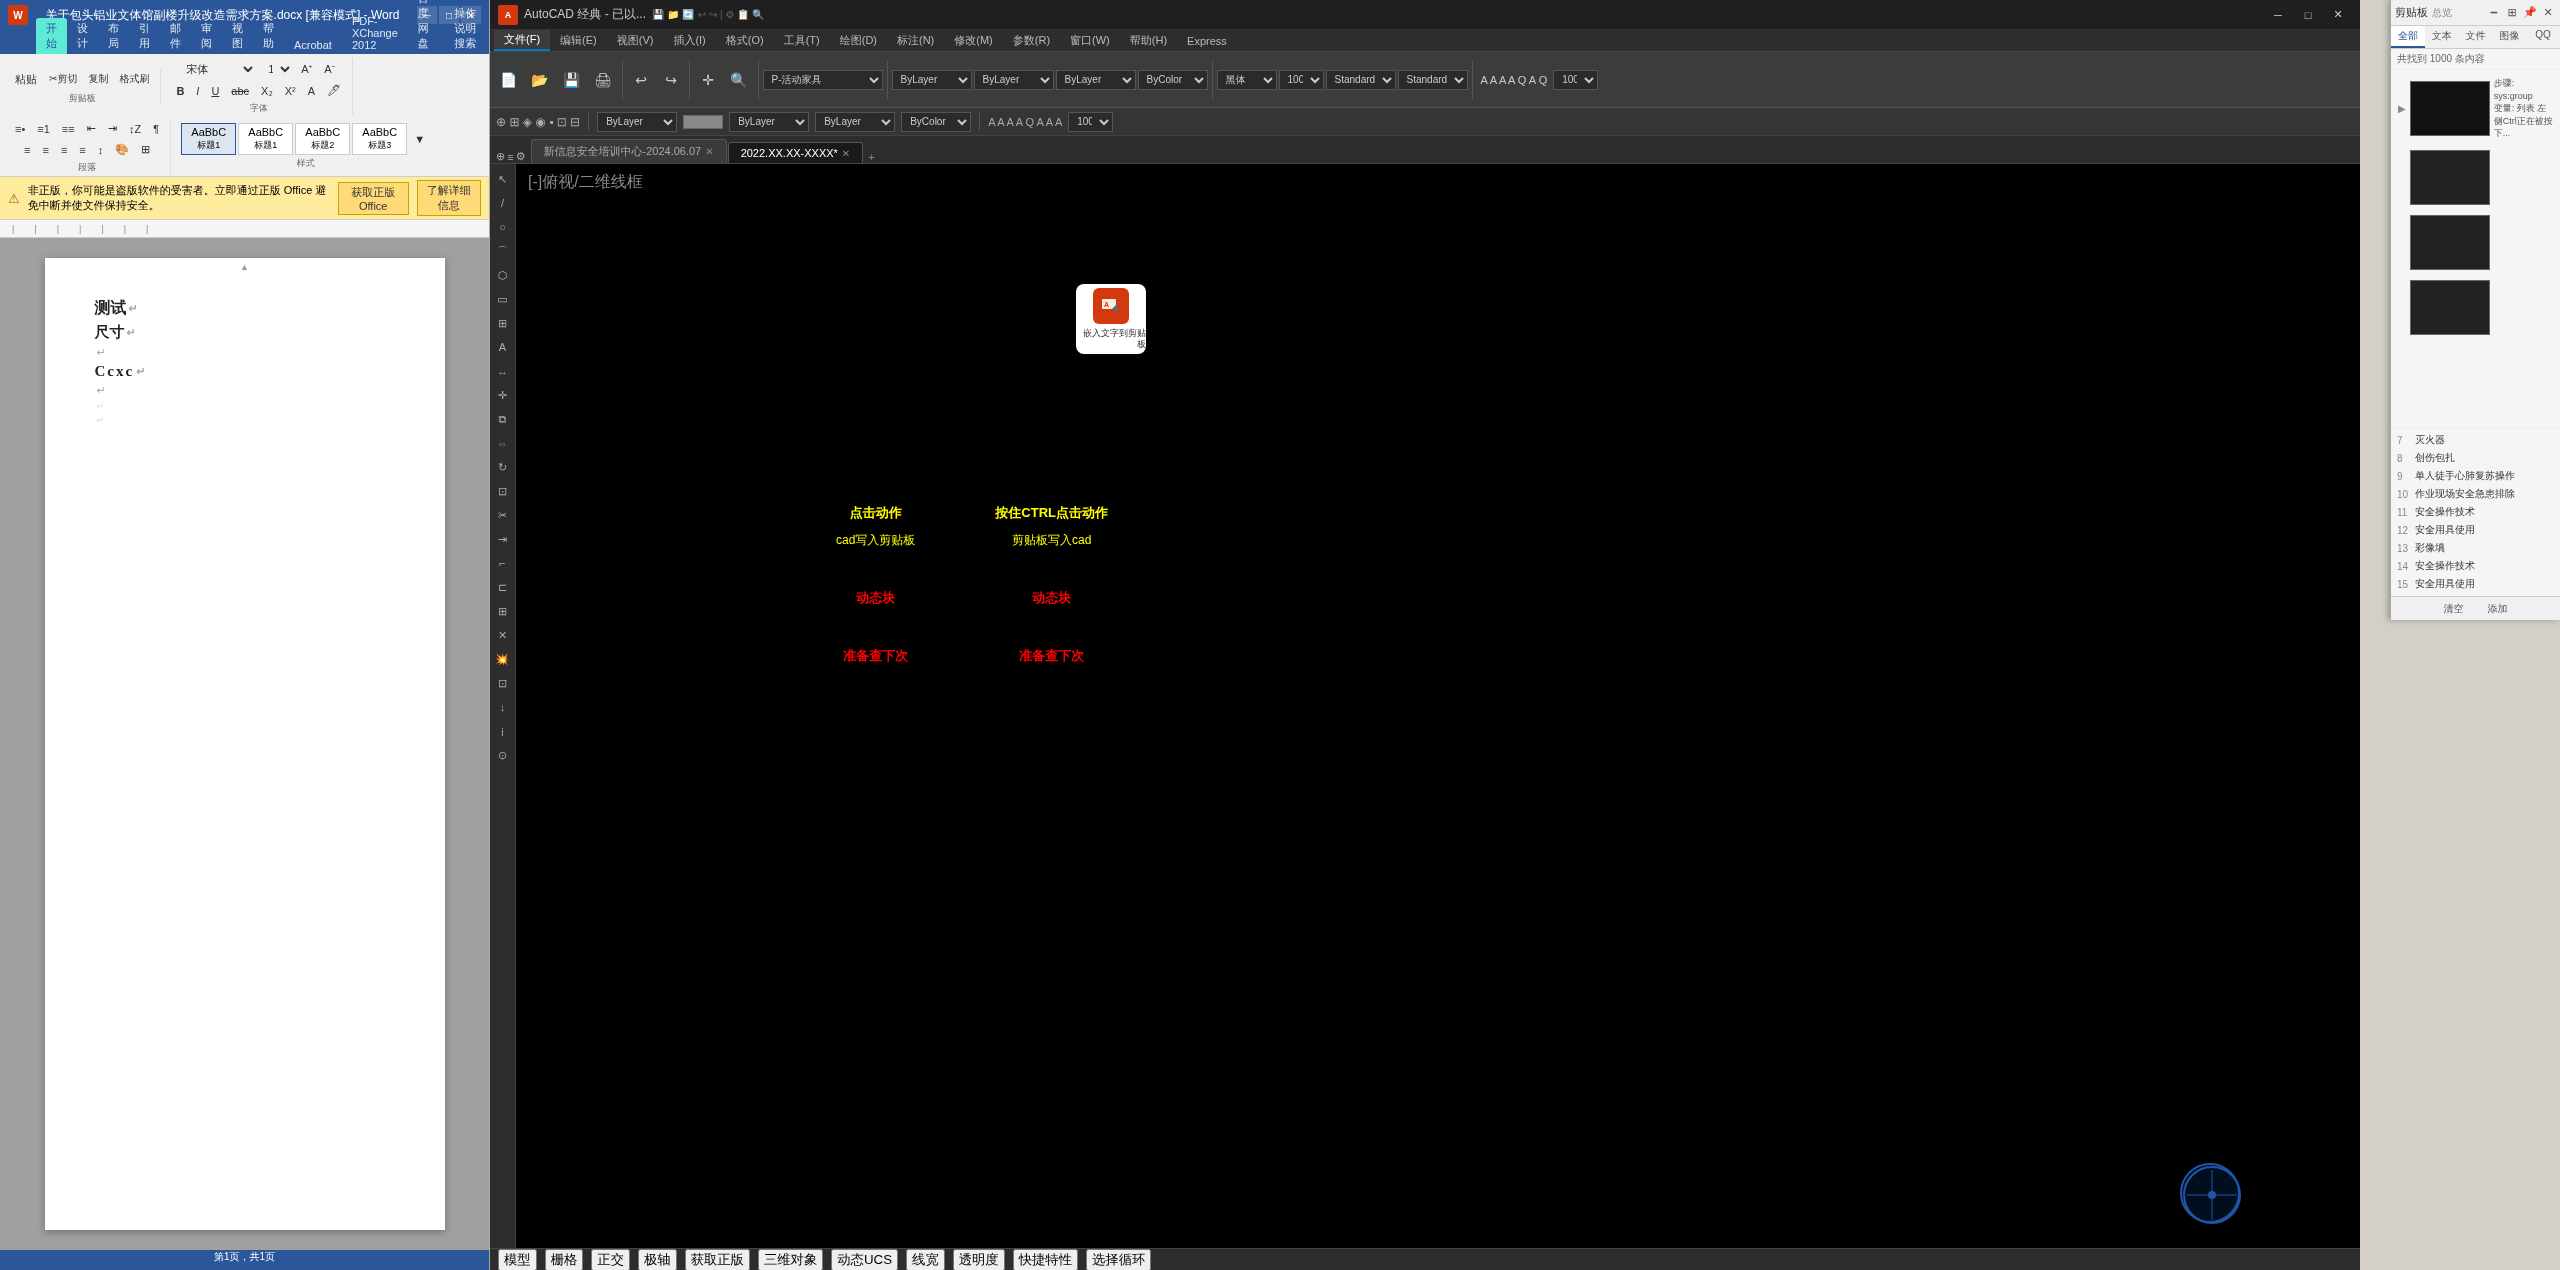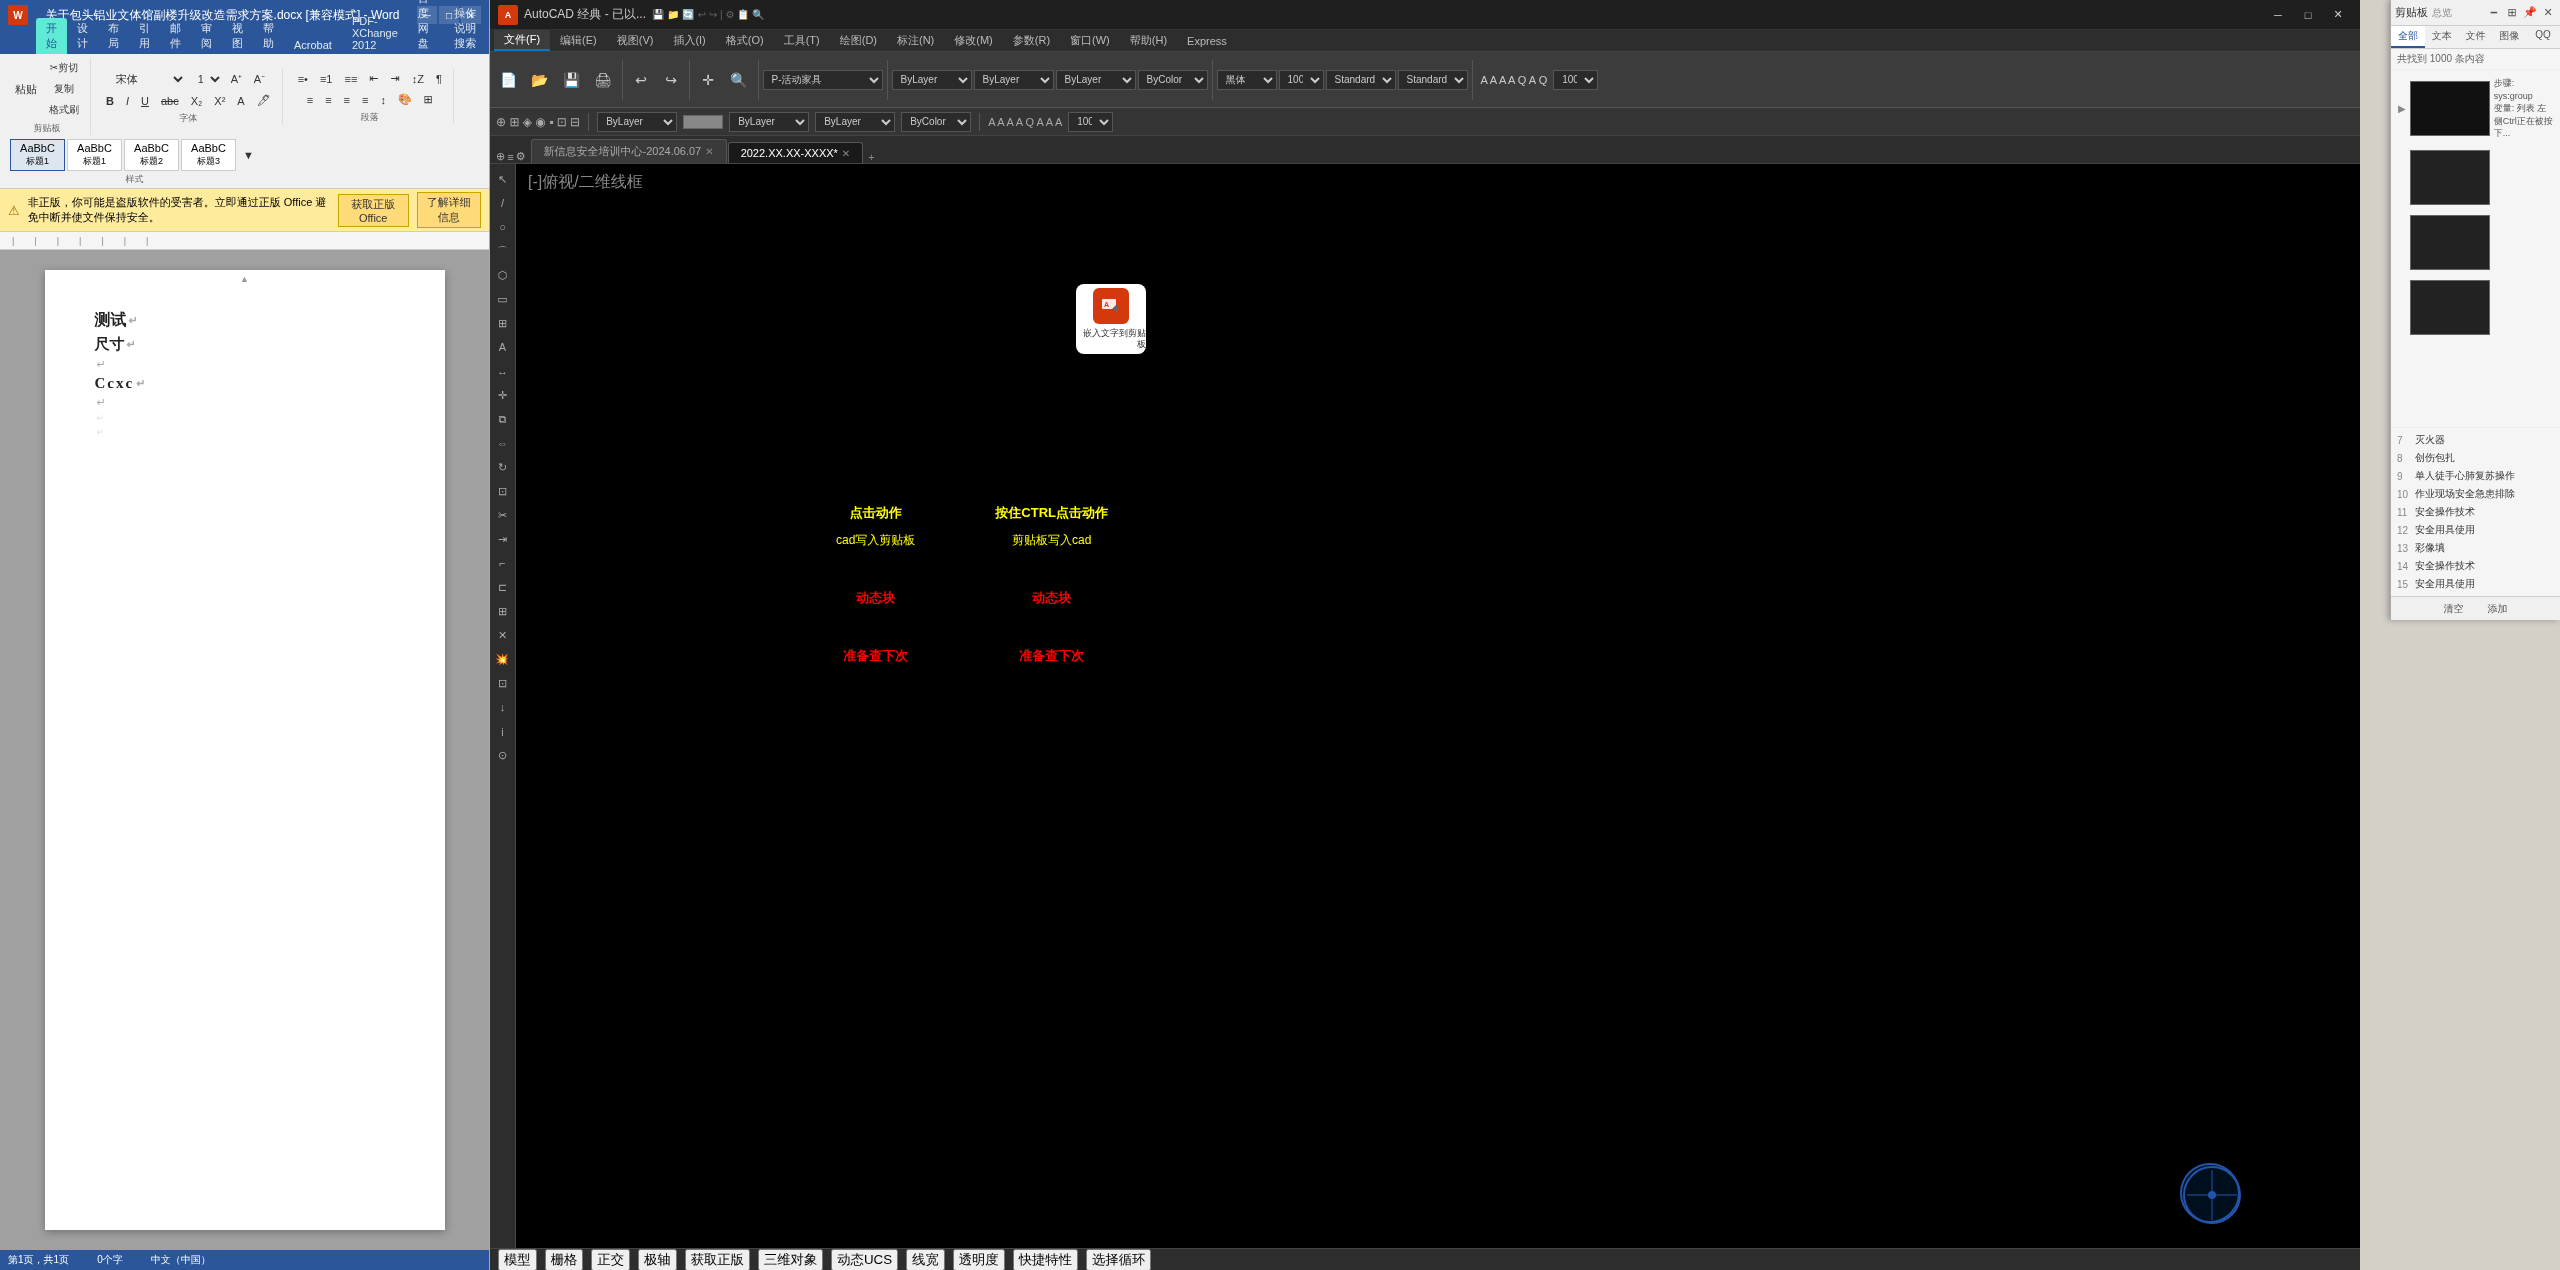--- a/index.html
+++ b/index.html
@@ -211,21 +211,22 @@
 
     
     #word-statusbar {
       height: 20px;
       background: #2b579a;
       color: white;
       font-size: 10px;
       display: flex;
       align-items: center;
       padding: 0 8px;
-      gap: 28px;
+      gap: 12px;
+      flex-direction: column;
     }
 
     
     #cad-window {
       position: absolute;
       left: 490px; top: 0;
       width: 1870px;
       height: 1270px;
       background: #1a1a1a;
       display: flex;
@@ -697,21 +698,21 @@
     <div class="ribbon-tab">PDF-XChange 2012</div>
     <div class="ribbon-tab">百度网盘</div>
     <div class="ribbon-tab">操作说明搜索</div>
   </div>
 
   <div id="word-ribbon">
 
     <div class="ribbon-group">
       <div class="ribbon-row">
         <button class="ribbon-btn">粘贴</button>
-        <div style="display:flex;flex-direction:column;gap:1px;">
+        <div style="display:flex;flex-direction:row;gap:1px;">
           <button class="ribbon-btn" style="font-size:10px;">✂剪切</button>
           <button class="ribbon-btn" style="font-size:10px;">复制</button>
           <button class="ribbon-btn" style="font-size:10px;">格式刷</button>
         </div>
       </div>
       <div class="ribbon-group-label">剪贴板</div>
     </div>
 
     <div class="ribbon-group">
       <div class="ribbon-row">

